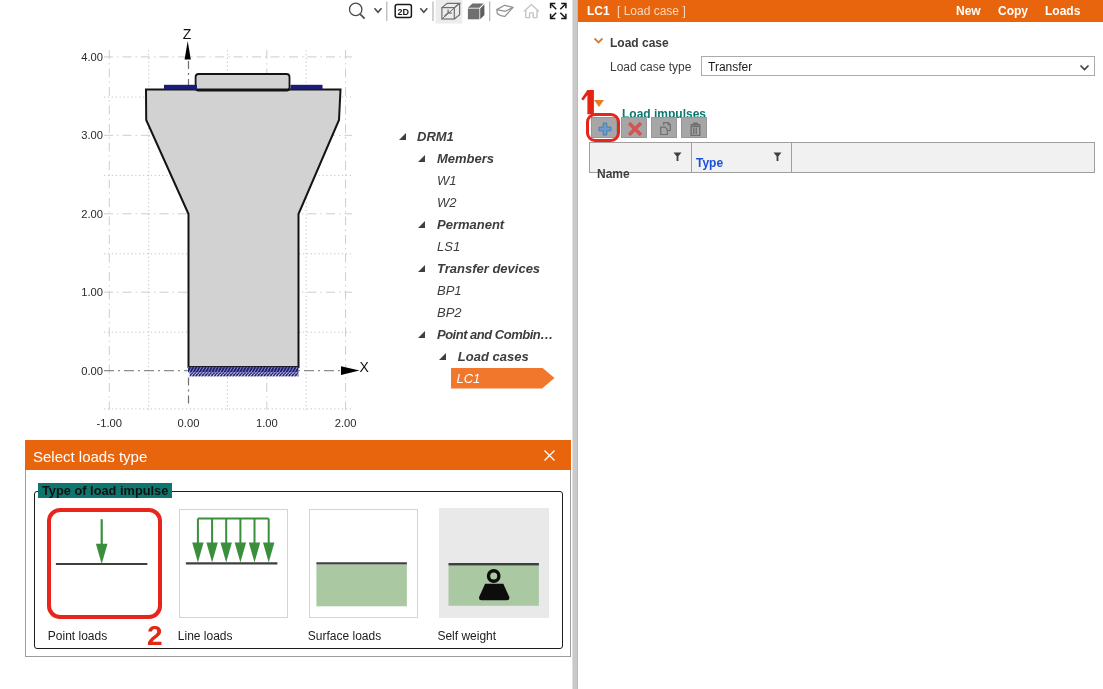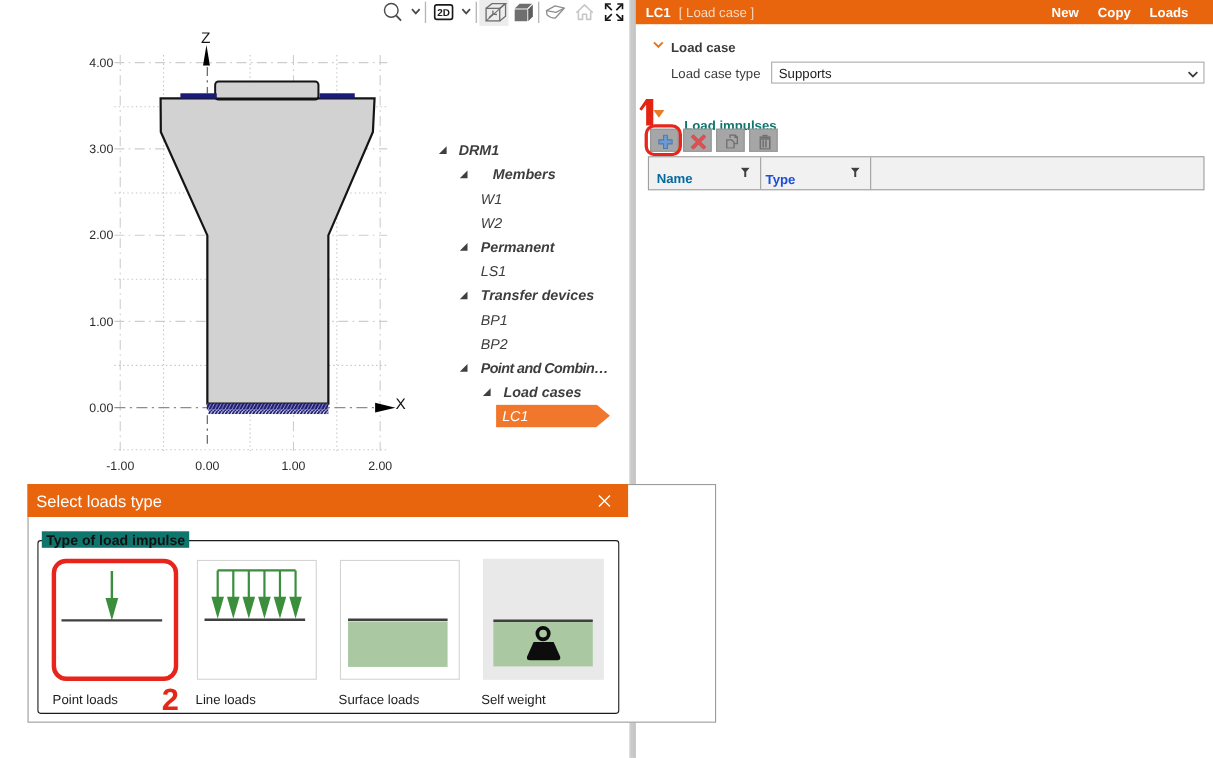--- a/index.html
+++ b/index.html
@@ -136,21 +136,21 @@
     <polyline points="550.6,13.7 550.6,18.4 555.3,18.4"></polyline>
     <line x1="551.2" y1="17.8" x2="556.2" y2="12.8"></line>
     <polyline points="561.2,18.4 565.9,18.4 565.9,13.7"></polyline>
     <line x1="565.3" y1="17.8" x2="560.3" y2="12.8"></line>
   </g>
 </svg>
 
 <div class="tri" style="left:398.5px;top:133px"></div>
 <div class="treerow tb" style="left:417px;top:129px">DRM1</div>
 <div class="tri" style="left:417.8px;top:155px"></div>
-<div class="treerow tb" style="left:448px;top:151px">Members</div>
+<div class="treerow tb" style="left:437px;top:151px">Members</div>
 <div class="treerow" style="left:437px;top:173px">W1</div>
 <div class="treerow" style="left:437px;top:195px">W2</div>
 <div class="tri" style="left:417.8px;top:221px"></div>
 <div class="treerow tb" style="left:437px;top:217px">Permanent</div>
 <div class="treerow" style="left:437px;top:239px">LS1</div>
 <div class="tri" style="left:417.8px;top:265px"></div>
 <div class="treerow tb" style="left:437px;top:261px">Transfer devices</div>
 <div class="treerow" style="left:437px;top:283px">BP1</div>
 <div class="treerow" style="left:437px;top:305px">BP2</div>
 <div class="tri" style="left:417.8px;top:331px"></div>
@@ -169,21 +169,21 @@
     <span class="abs tb" style="left:378px;top:4px">New</span>
     <span class="abs tb" style="left:420px;top:4px">Copy</span>
     <span class="abs tb" style="left:467px;top:4px">Loads</span>
   </div>
   <svg class="abs" style="left:15px;top:37px" width="12" height="8" viewBox="0 0 12 8">
     <polyline points="1.5,1.5 5.5,5.5 9.5,1.5" stroke="#e87722" stroke-width="1.8" fill="none"></polyline>
   </svg>
   <div class="abs tb" style="left:32px;top:36px">Load case</div>
   <div class="abs" style="left:32px;top:59.5px">Load case type</div>
   <div class="abs" style="left:123px;top:56px;width:394px;height:20px;border:1px solid #ababab;background:#fff">
-    <span class="abs" style="left:6px;top:2.5px;color:#1a1a1a">Supports</span>
+    <span class="abs" style="left:6px;top:2.5px;color:#1a1a1a">Transfer</span>
     <svg class="abs" style="right:3px;top:6.5px" width="12" height="8" viewBox="0 0 12 8">
       <polyline points="1.5,1.5 5.5,5.5 9.5,1.5" stroke="#3f3f3f" stroke-width="1.6" fill="none"></polyline>
     </svg>
   </div>
   <svg class="abs" style="left:3px;top:90px" width="14" height="25" viewBox="0 0 14 25">
     <path d="M0.2,9.0 L6.4,0 L12.9,0 L12.9,24.2 L6.4,24.2 L6.4,5.2 L2.2,10.6 Z" fill="#e42313"></path>
   </svg>
   <div class="abs" style="left:16px;top:99.5px;width:0;height:0;border-left:5px solid transparent;border-right:5px solid transparent;border-top:7px solid #e87c26"></div>
   <div class="abs tb" style="left:44px;top:107px;font-size:12px;color:#0f766e">Load impulses</div>
 
@@ -215,32 +215,32 @@
         <rect x="3.1" y="5.5" width="1.4" height="6.5"></rect>
         <rect x="5.6" y="5.5" width="1.4" height="6.5"></rect>
       </g>
     </svg>
   </div>
   <div class="abs" style="left:8px;top:112.5px;width:34px;height:29px;border:3px solid #e8251c;border-radius:9px"></div>
 
   <div class="abs" style="left:11px;top:142px;width:505.5px;height:31px;background:#f1f1f1;border:1px solid #9f9f9f">
     <div class="abs" style="left:100.9px;top:0;width:1px;height:29px;background:#9f9f9f"></div>
     <div class="abs" style="left:200.5px;top:0;width:1px;height:29px;background:#9f9f9f"></div>
-    <span class="abs tb" style="left:7px;top:12px;color:#0369a1">Name</span>
+    <span class="abs tb" style="left:7px;top:24px;color:#404040">Name</span>
     <span class="abs tb" style="left:106px;top:13px;color:#1d4ed8">Type</span>
     <svg class="abs" style="left:83px;top:9px" width="9" height="10" viewBox="0 0 9 10">
       <path d="M0.5,0.5 L8.5,0.5 L5.4,4.2 L5.4,9 L3.6,9 L3.6,4.2 Z" fill="#3f3f3f"></path>
     </svg>
     <svg class="abs" style="left:183px;top:9px" width="9" height="10" viewBox="0 0 9 10">
       <path d="M0.5,0.5 L8.5,0.5 L5.4,4.2 L5.4,9 L3.6,9 L3.6,4.2 Z" fill="#3f3f3f"></path>
     </svg>
   </div>
 </div>
 
-<div id="dlg" class="abs" style="left:25px;top:440px;width:626px;height:217px;background:#fff;border:1px solid #9c9c9c;font-size:12px">
+<div id="dlg" class="abs" style="left:25px;top:440px;width:546px;height:217px;background:#fff;border:1px solid #9c9c9c;font-size:12px">
   <div class="abs" style="left:-1px;top:-1px;width:546px;height:30px;background:#e8650e;color:#fff">
     <span class="abs" style="left:8px;top:7.5px;font-size:15px">Select loads type</span>
     <svg class="abs" style="left:518px;top:9px" width="13" height="13" viewBox="0 0 13 13">
       <path d="M1.5,1.5 L11.5,11.5 M11.5,1.5 L1.5,11.5" stroke="#fff" stroke-width="1.3"></path>
     </svg>
   </div>
 
   <div class="abs" style="left:8px;top:50px;width:529px;height:158px;border:1.4px solid #1c1c1c;border-radius:3px"></div>
   <div class="abs tb" style="left:12px;top:42px;background:#0f766e;padding:0 4px;font-size:12.8px;color:#111">Type of load impulse</div>
 

